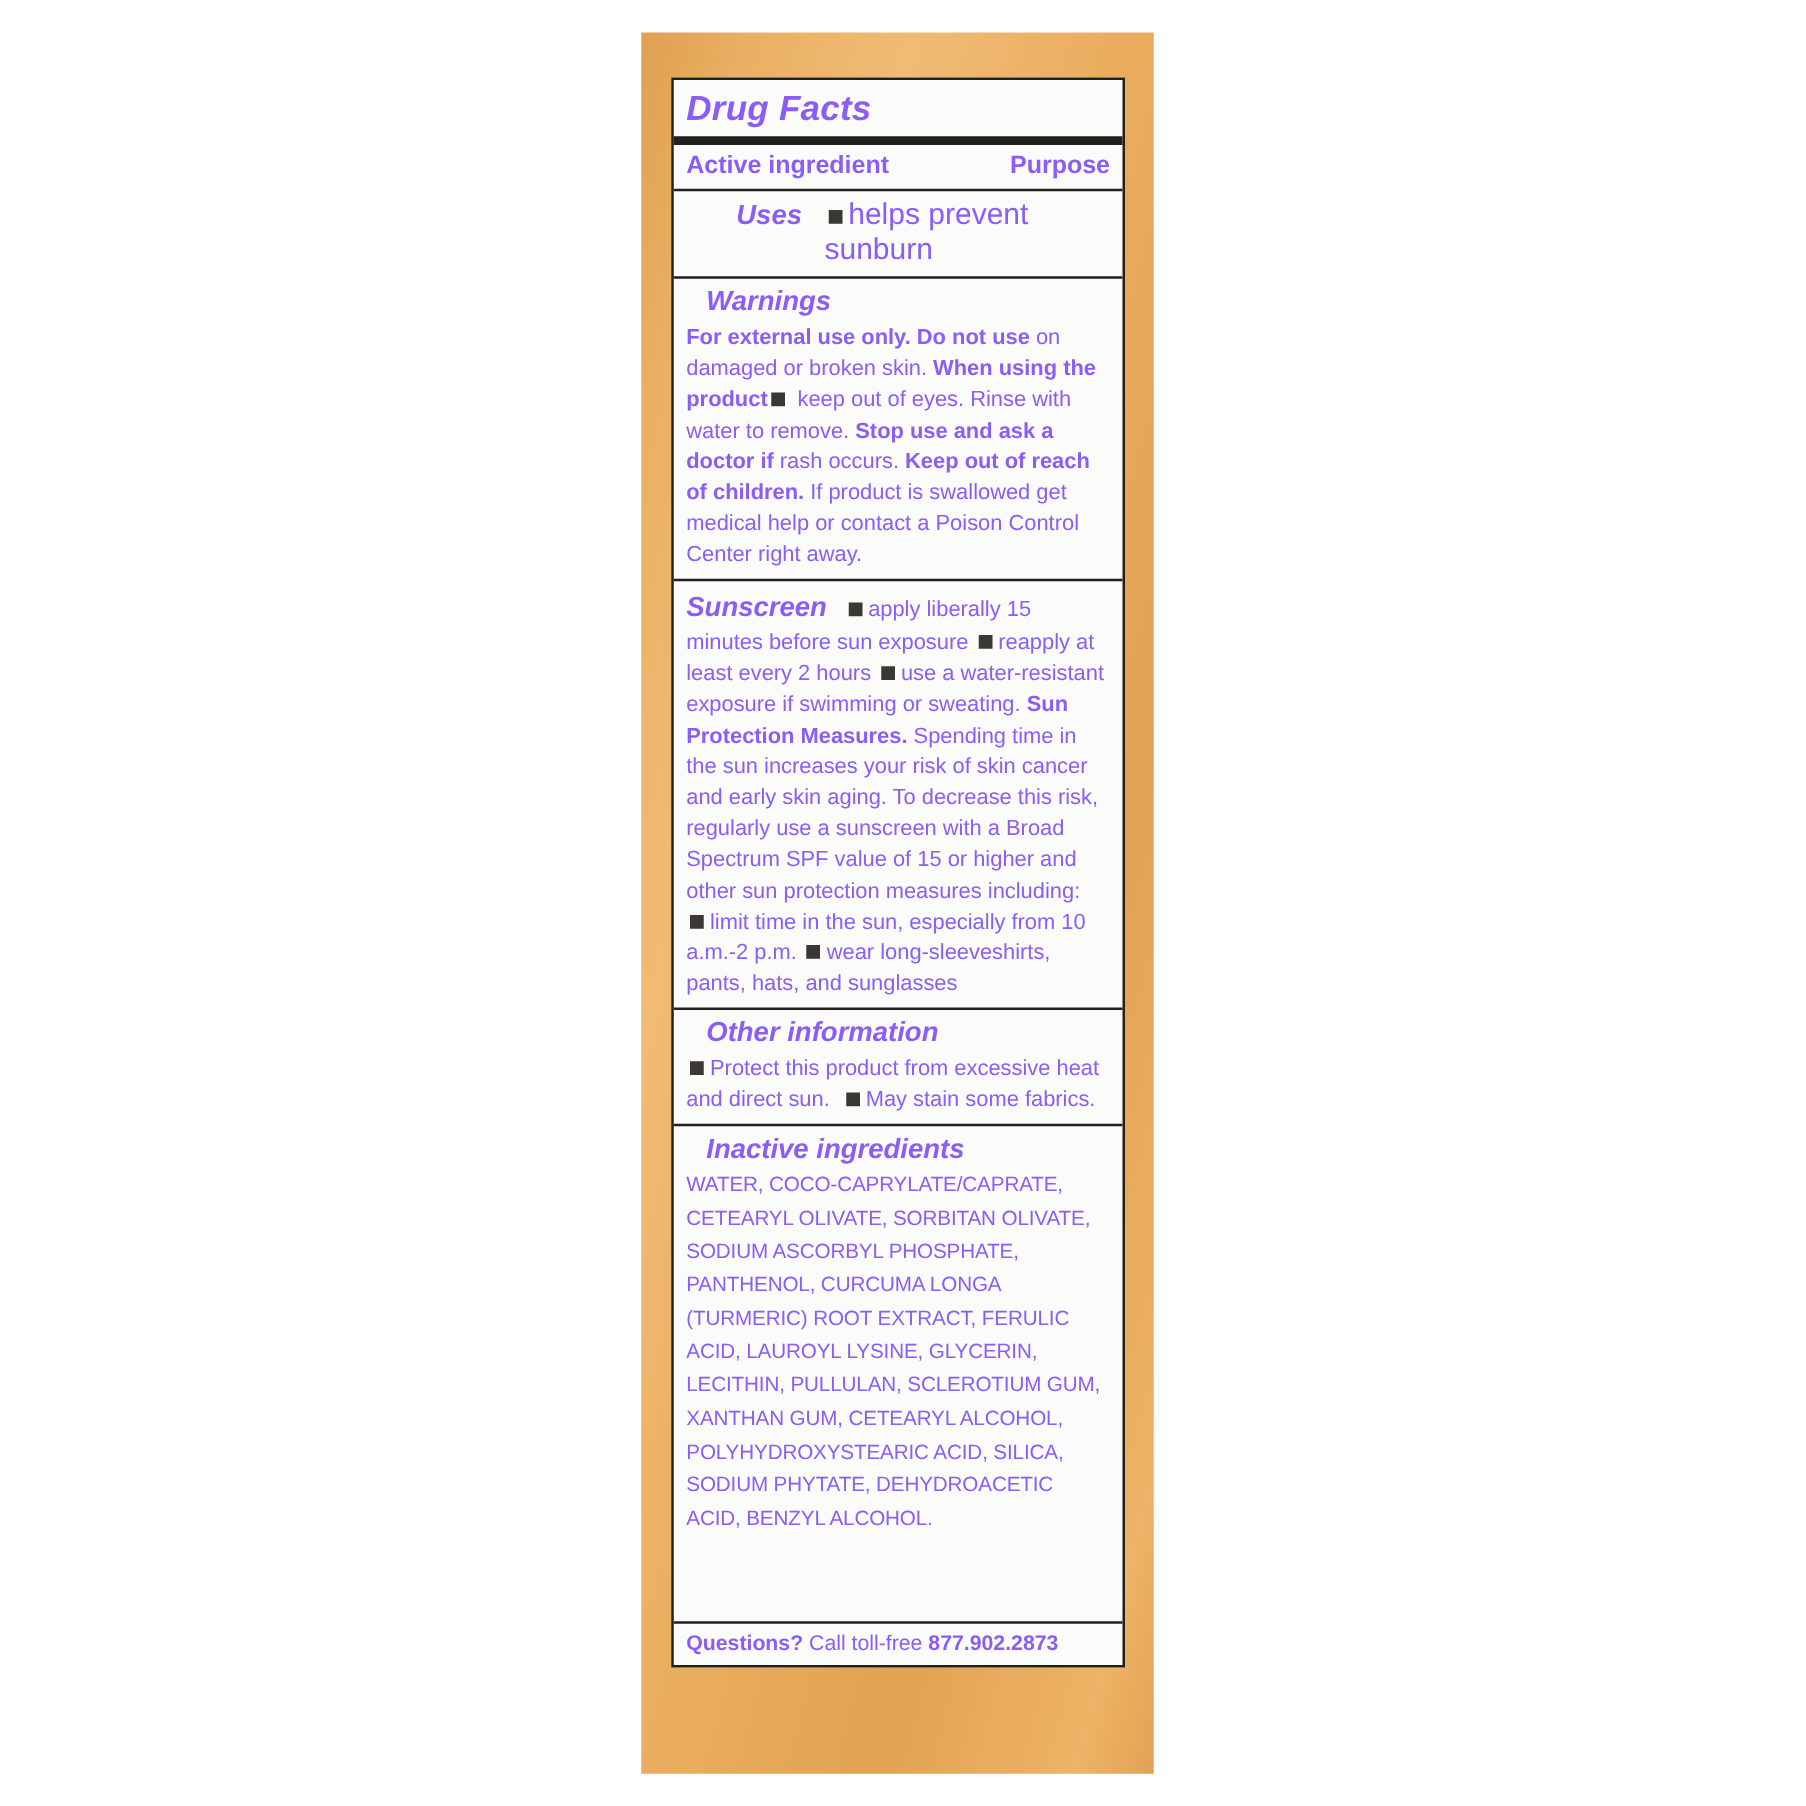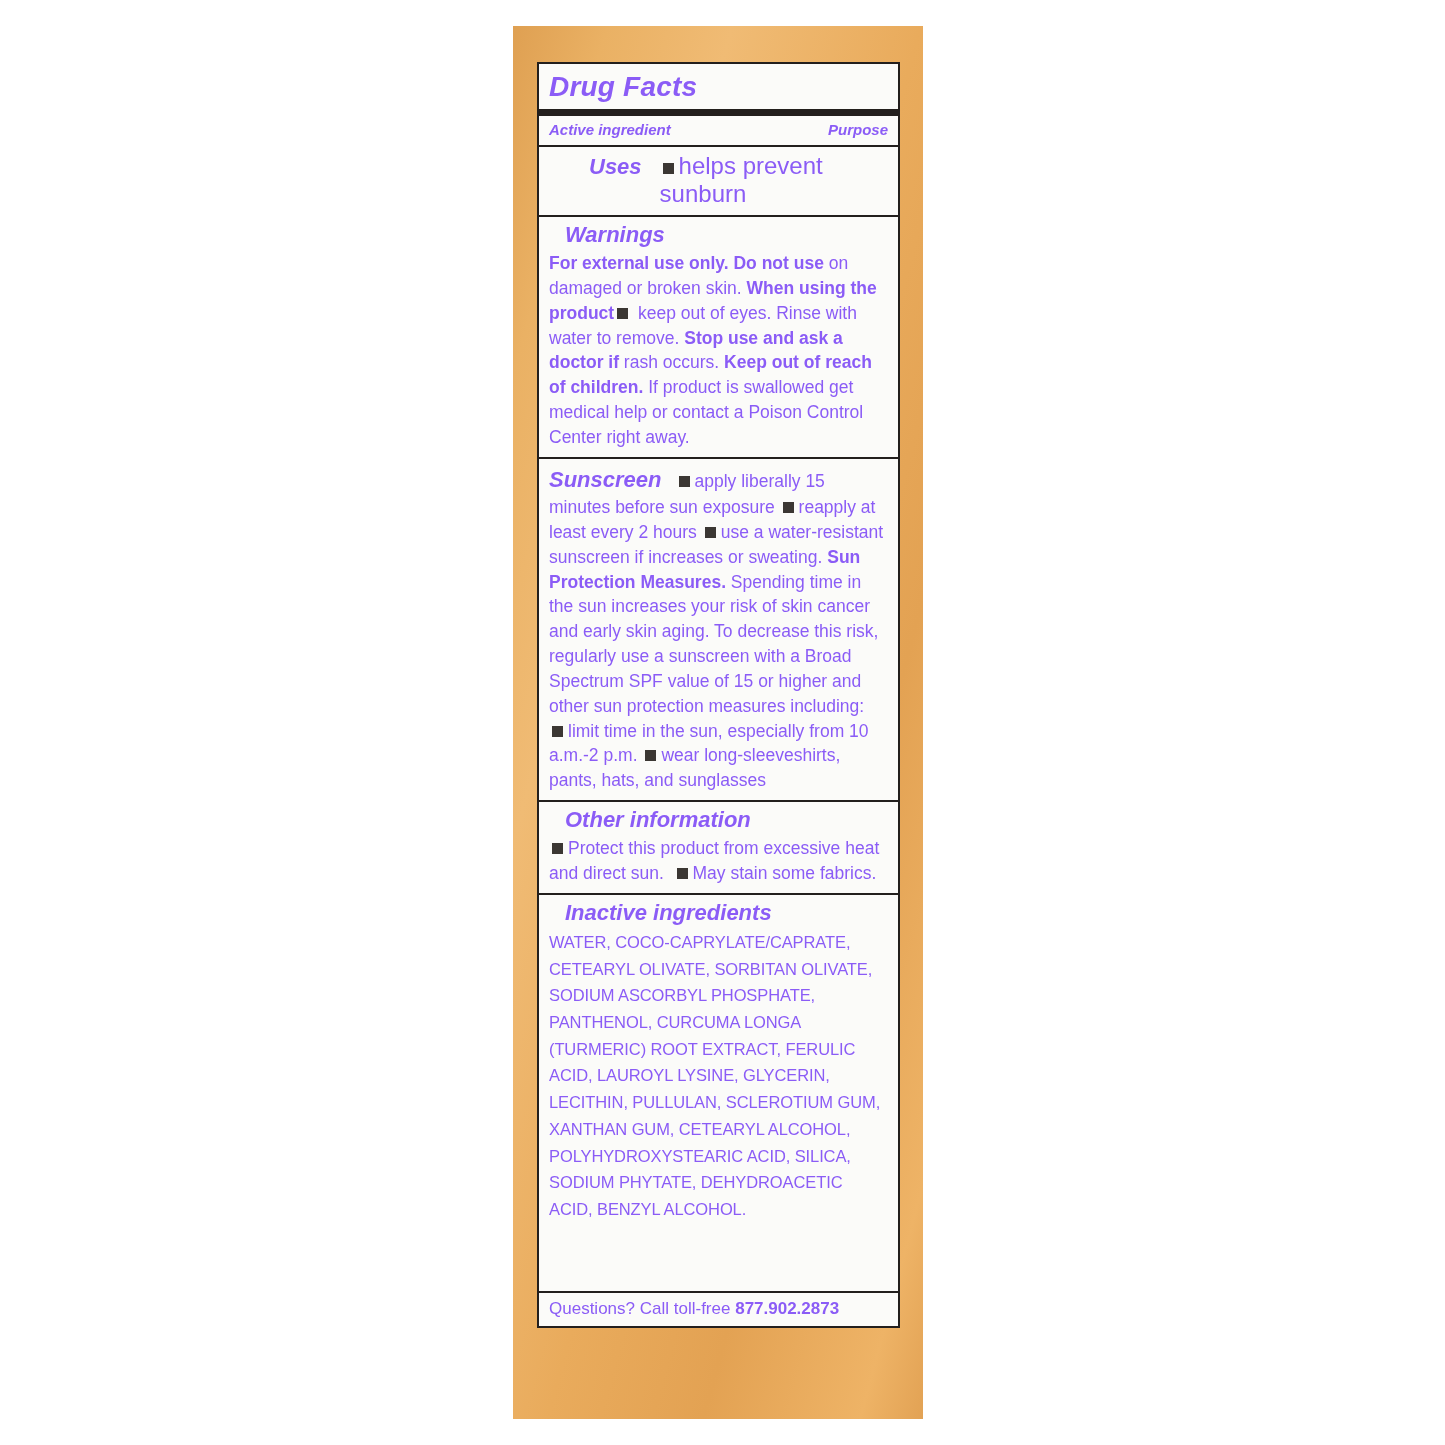--- a/index.html
+++ b/index.html
@@ -84,38 +84,37 @@
     position: relative;
     top: 0px;
   }
 
   .active-line {
     display: flex;
     justify-content: space-between;
     font-size: 17.5px;
   }
   .ai-head {
-    font-size: 15px;
-    font-style: italic;
+    font-size: 20px;
     font-weight: bold;
   }
 
   .inactive-body {
     font-size: 16.5px;
     line-height: 1.62;
     font-family: "Liberation Sans", sans-serif;
     letter-spacing: -0.1px;
   }
 
   .questions {
     font-size: 17px;
     padding: 6px 10px 7px 10px;
   }
   .questions .q {
-    font-weight: normal;
+    font-weight: bold;
   }
   .questions .phone {
     font-weight: bold;
   }
   .uses-row {
     display: flex;
     align-items: baseline;
     margin-left: 40px;
   }
   .uses-row .txt { font-size: 24px; margin-left: 18px; }
@@ -150,21 +149,21 @@
     <h2 class="hdblock">Warnings</h2>
     <div class="body">
       <span class="bold">For external use only. Do not use</span><span> on damaged or broken skin. </span><span class="bold">When using the product</span><span class="bul"></span><span> keep out of eyes. Rinse with water to remove. </span><span class="bold">Stop use and ask a doctor if</span><span> rash occurs. </span><span class="bold">Keep out of reach of children.</span><span> If product is swallowed get medical help or contact a Poison Control Center right away.</span>
     </div>
   </div>
 
   <div class="sect rule-thin">
     <div class="body">
       <h2 class="hd">Sunscreen</h2><span style="display:inline-block;width:14px;"></span><span class="bul"></span><span>apply liberally 15 minutes before sun exposure</span>
       <span class="bul"></span><span>reapply at least every 2 hours</span>
-      <span class="bul"></span><span>use a water-resistant sunscreen if increases or sweating.</span>
+      <span class="bul"></span><span>use a water-resistant exposure if swimming or sweating.</span>
       <span class="bold">Sun Protection Measures.</span><span> Spending time in the sun increases your risk of skin cancer and early skin aging. To decrease this risk, regularly use a sunscreen with a Broad Spectrum SPF value of 15 or higher and other sun protection measures including:</span>
       <span class="bul"></span><span>limit time in the sun, especially from 10 a.m.-2 p.m.</span>
       <span class="bul"></span><span>wear long-sleeveshirts, pants, hats, and sunglasses</span>
     </div>
   </div>
 
   <div class="sect rule-thin">
     <h2 class="hdblock">Other information</h2>
     <div class="body">
       <span class="bul"></span><span>Protect this product from excessive heat and direct sun.</span>&nbsp;&nbsp;<span class="bul"></span><span>May stain some fabrics.</span>

